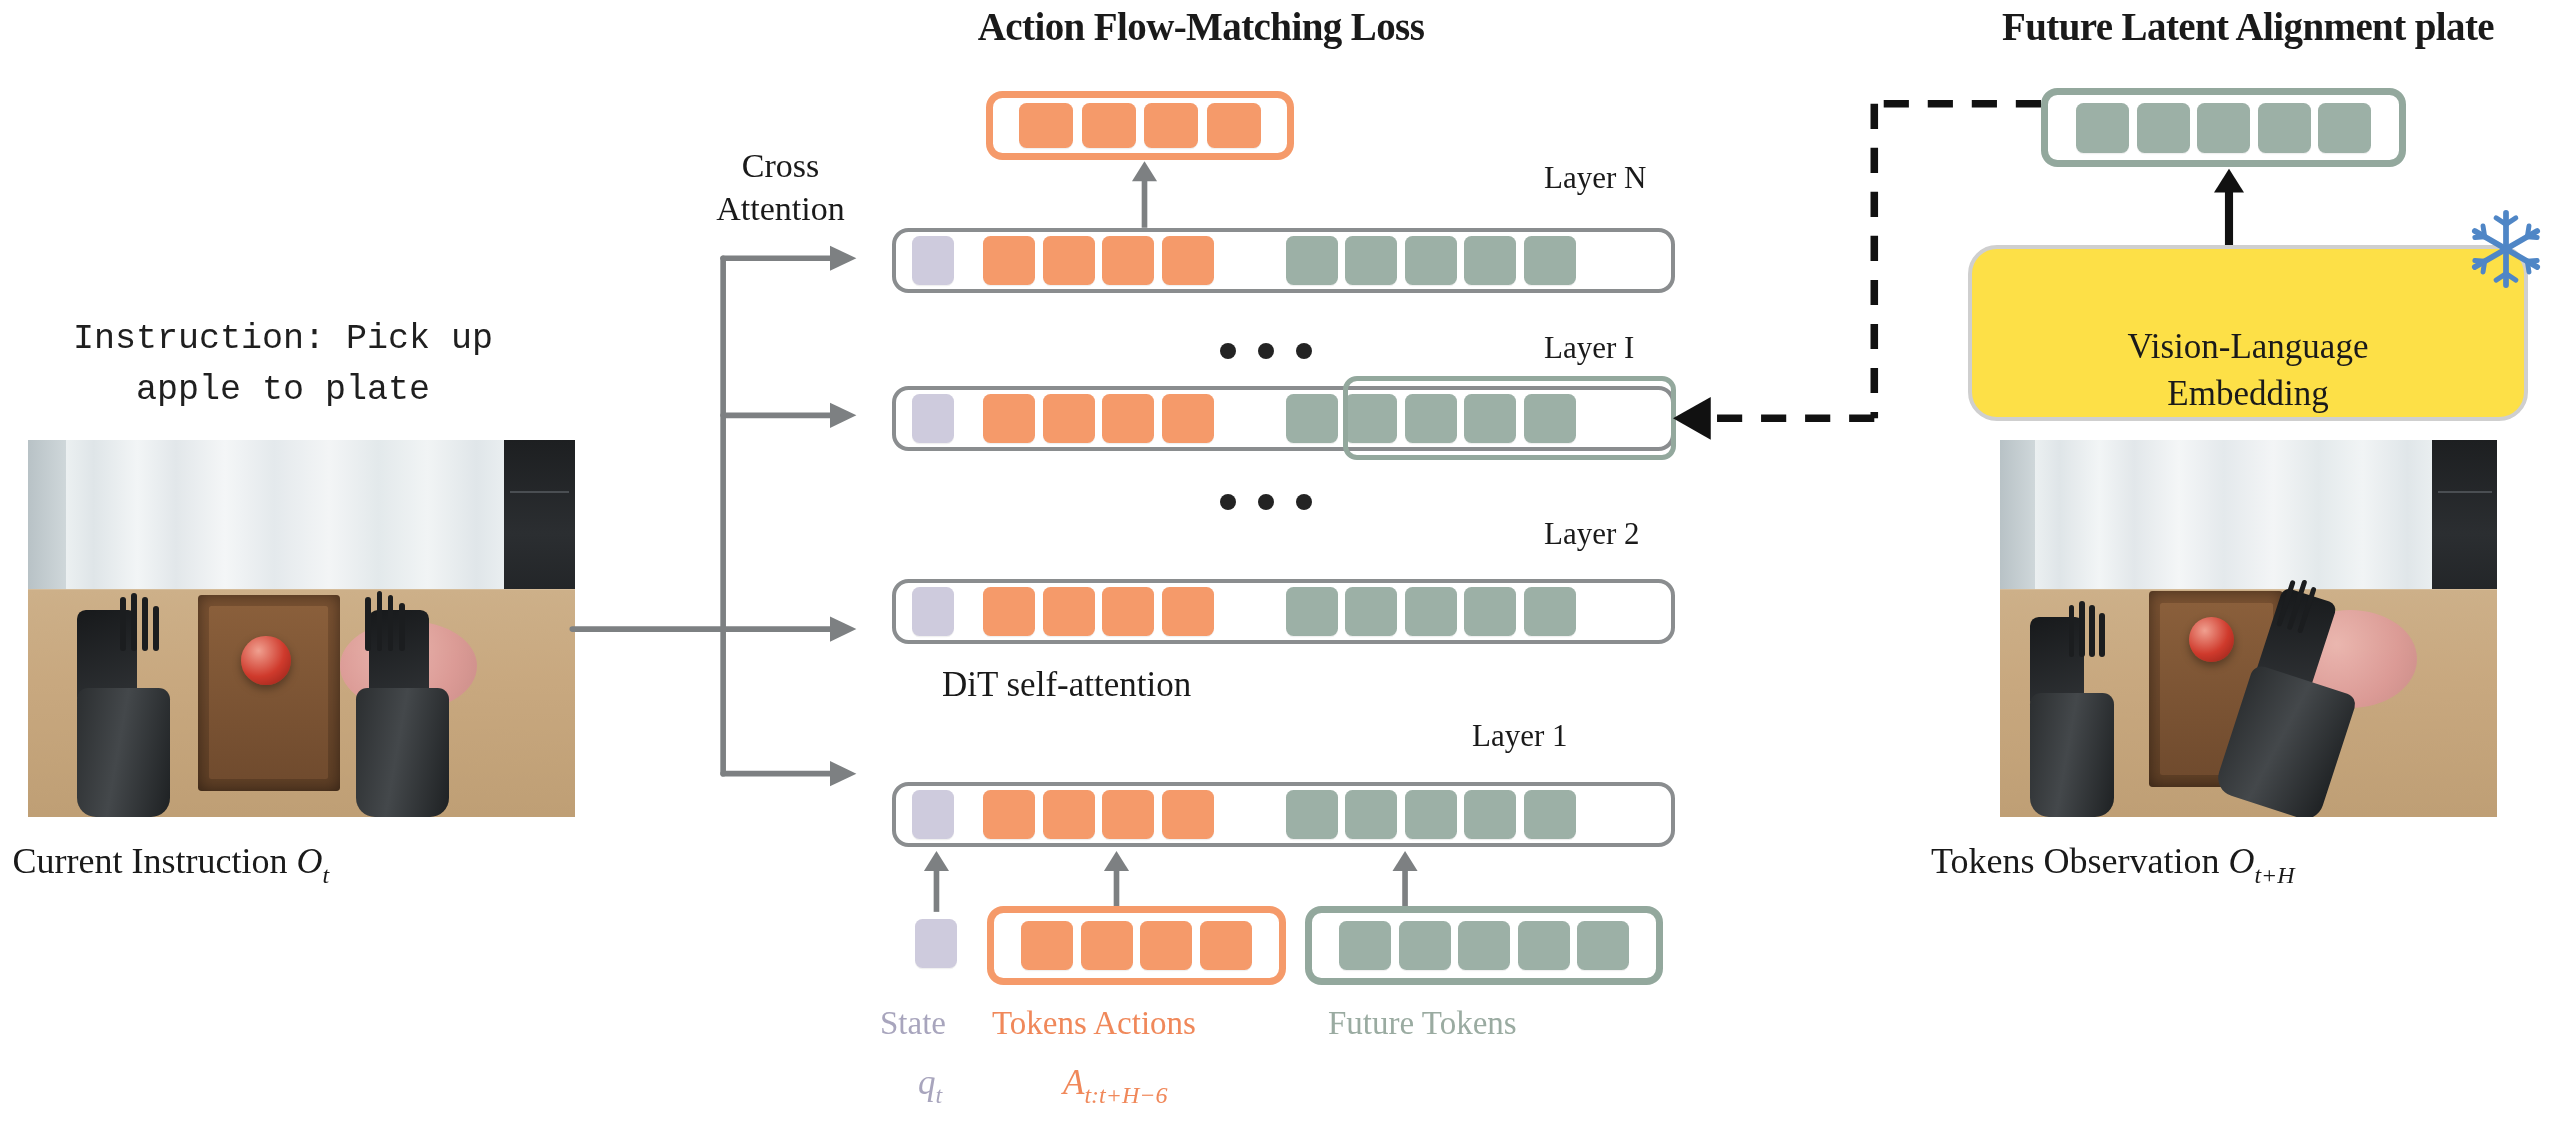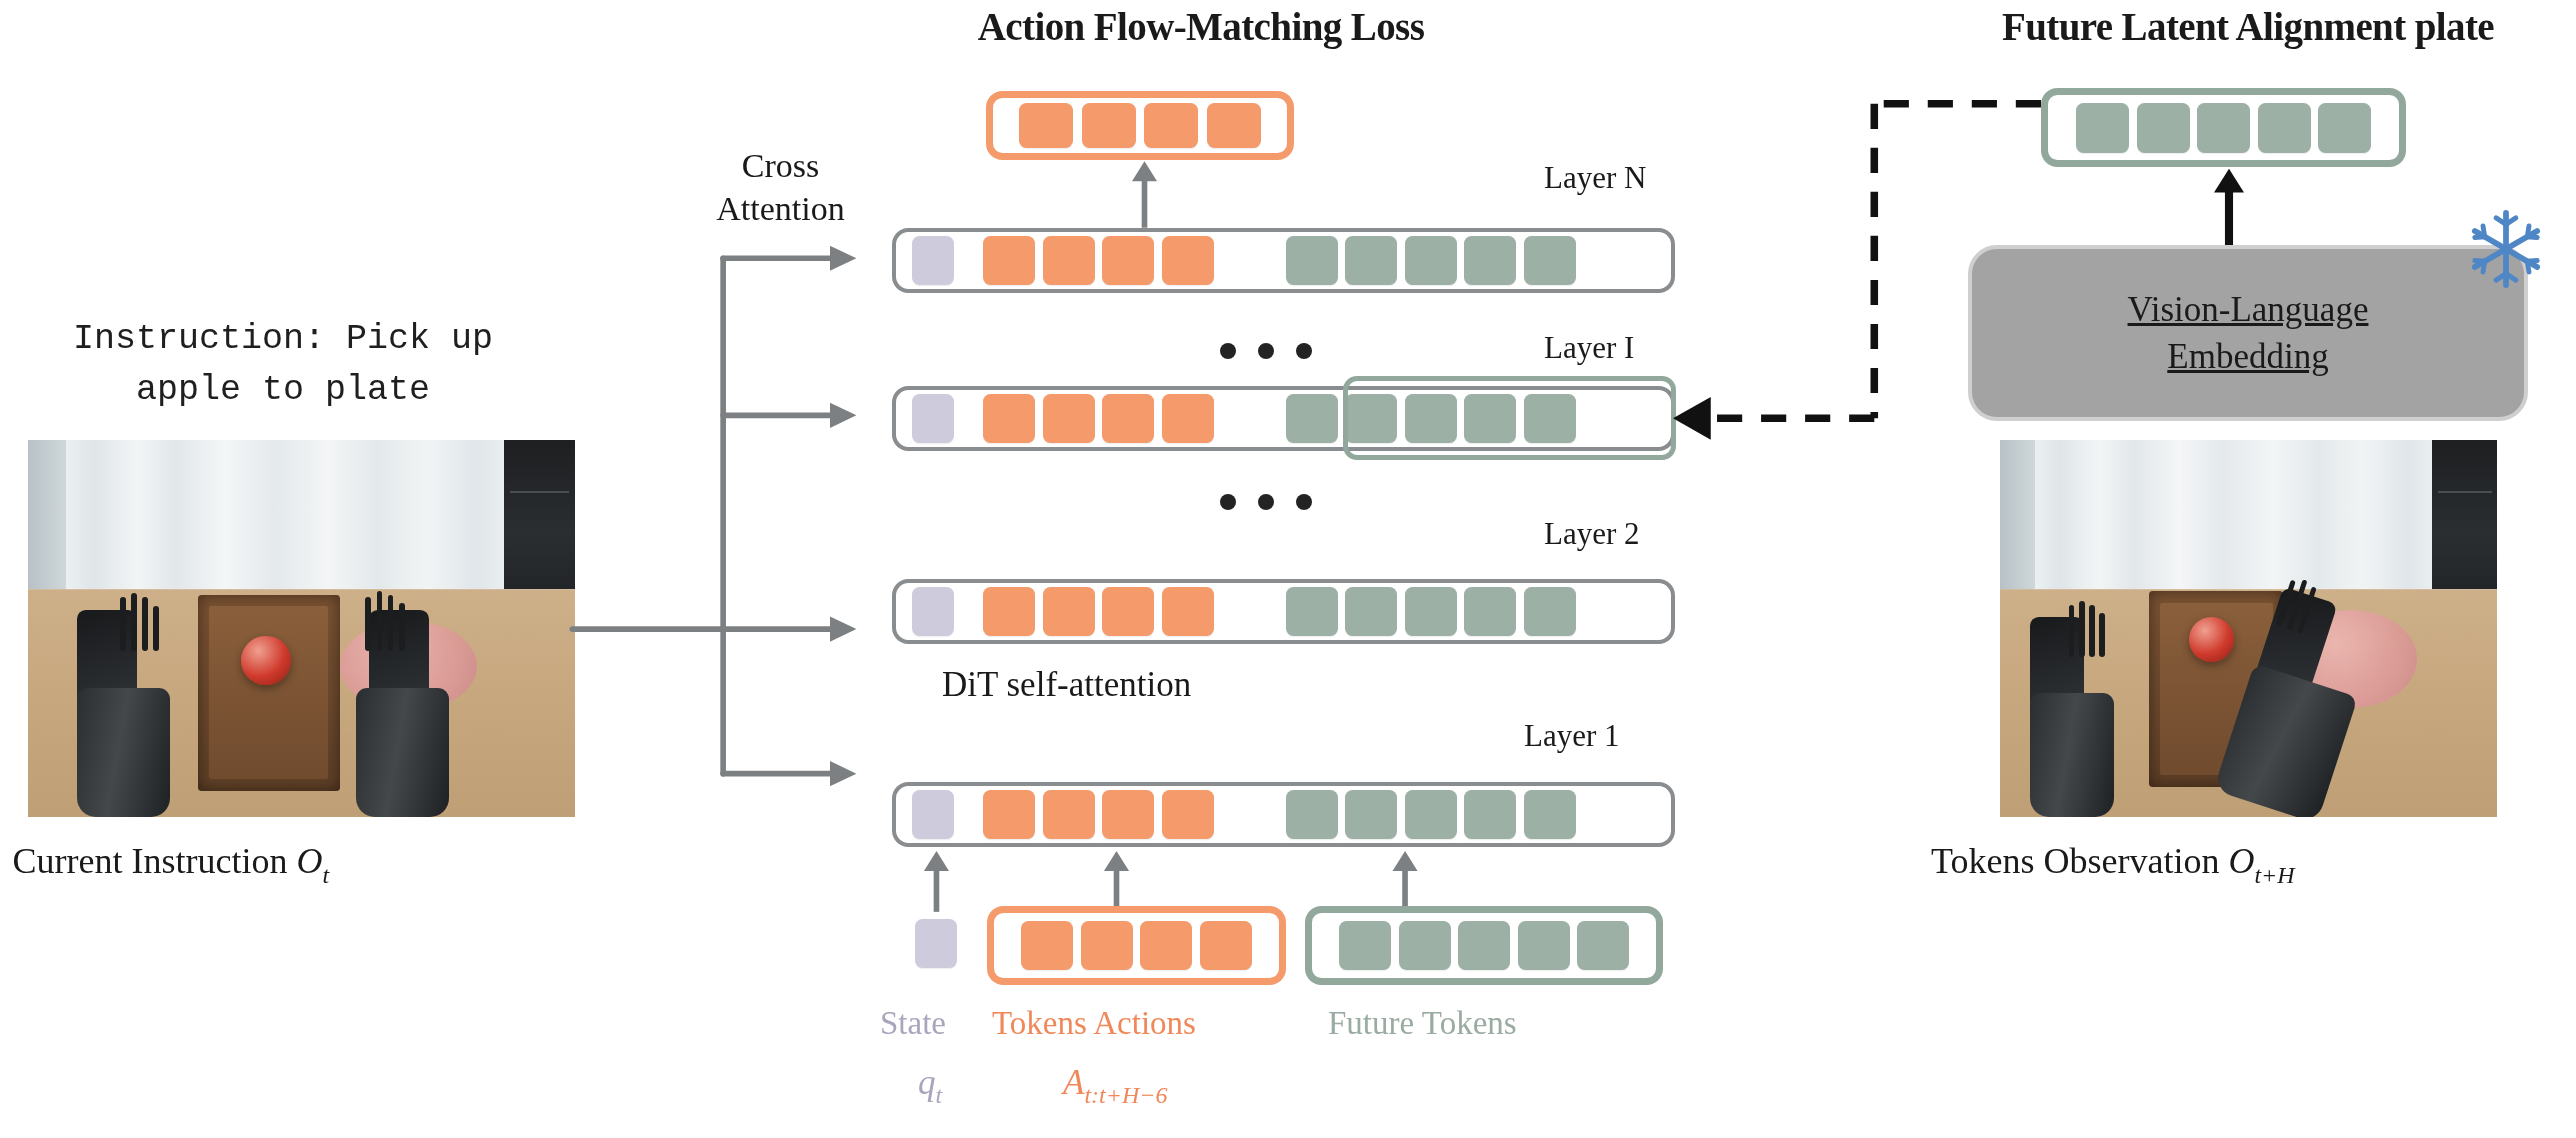--- a/index.html
+++ b/index.html
@@ -80,21 +80,21 @@
   .leg{position:absolute;font-size:33px;white-space:nowrap;}
   .leg.state{color:#a8a5bd;}
   .leg.act{color:#f0885a;}
   .leg.fut{color:#9aaba1;}
   .leg-math{position:absolute;font-style:italic;white-space:nowrap;}
   .leg-math .base{font-size:35px;}
   .leg-math .sb{font-size:24px;vertical-align:-8.8px;}
 
   
   .vlm-box{position:absolute;box-sizing:border-box;border:4.4px solid #cfcfcf;border-radius:29px;
-           background:#a3a3a3;display:flex;align-items:center;justify-content:center;text-decoration:underline;}
+           background:#fde047;display:flex;align-items:flex-end;justify-content:center;}
   .vlm-text{font-size:35px;line-height:1.35;text-align:center;white-space:pre-line;}
 
   .snow{position:absolute;}
 
   .cross-label{position:absolute;font-size:34px;line-height:1.25;text-align:center;white-space:pre-line;}
 
   svg{overflow:visible;}
 </style>
 </head>
 <body>
@@ -239,21 +239,21 @@
     <div class="tok fut" style="width:52px;height:49px;"></div>
     <div class="tok fut" style="width:52px;height:49px;"></div>
     <div class="tok fut" style="width:52px;height:49px;"></div>
     <div class="tok fut" style="width:52px;height:49px;"></div>
     <div class="tok fut" style="width:52px;height:49px;"></div>
   </div>
 </div>
 
 <div class="self-attn" style="left:942px;top:665px;">DiT self-attention</div>
 
-<div class="layer-label" style="left:1524px;top:718px;">Layer 1</div>
+<div class="layer-label" style="left:1472px;top:718px;">Layer 1</div>
 
 <div class="layer-row" style="left:892px;top:782px;width:783px;height:65px;padding:0 16.4px;">
   <div class="tok state" style="width:42px;height:49px;"></div>
   <div style="display:flex;gap:7.5px;margin-left:29px;">
     <div class="tok act" style="width:52px;height:49px;"></div>
     <div class="tok act" style="width:52px;height:49px;"></div>
     <div class="tok act" style="width:52px;height:49px;"></div>
     <div class="tok act" style="width:52px;height:49px;"></div>
   </div>
   <div style="display:flex;gap:7.5px;margin-left:72px;">

